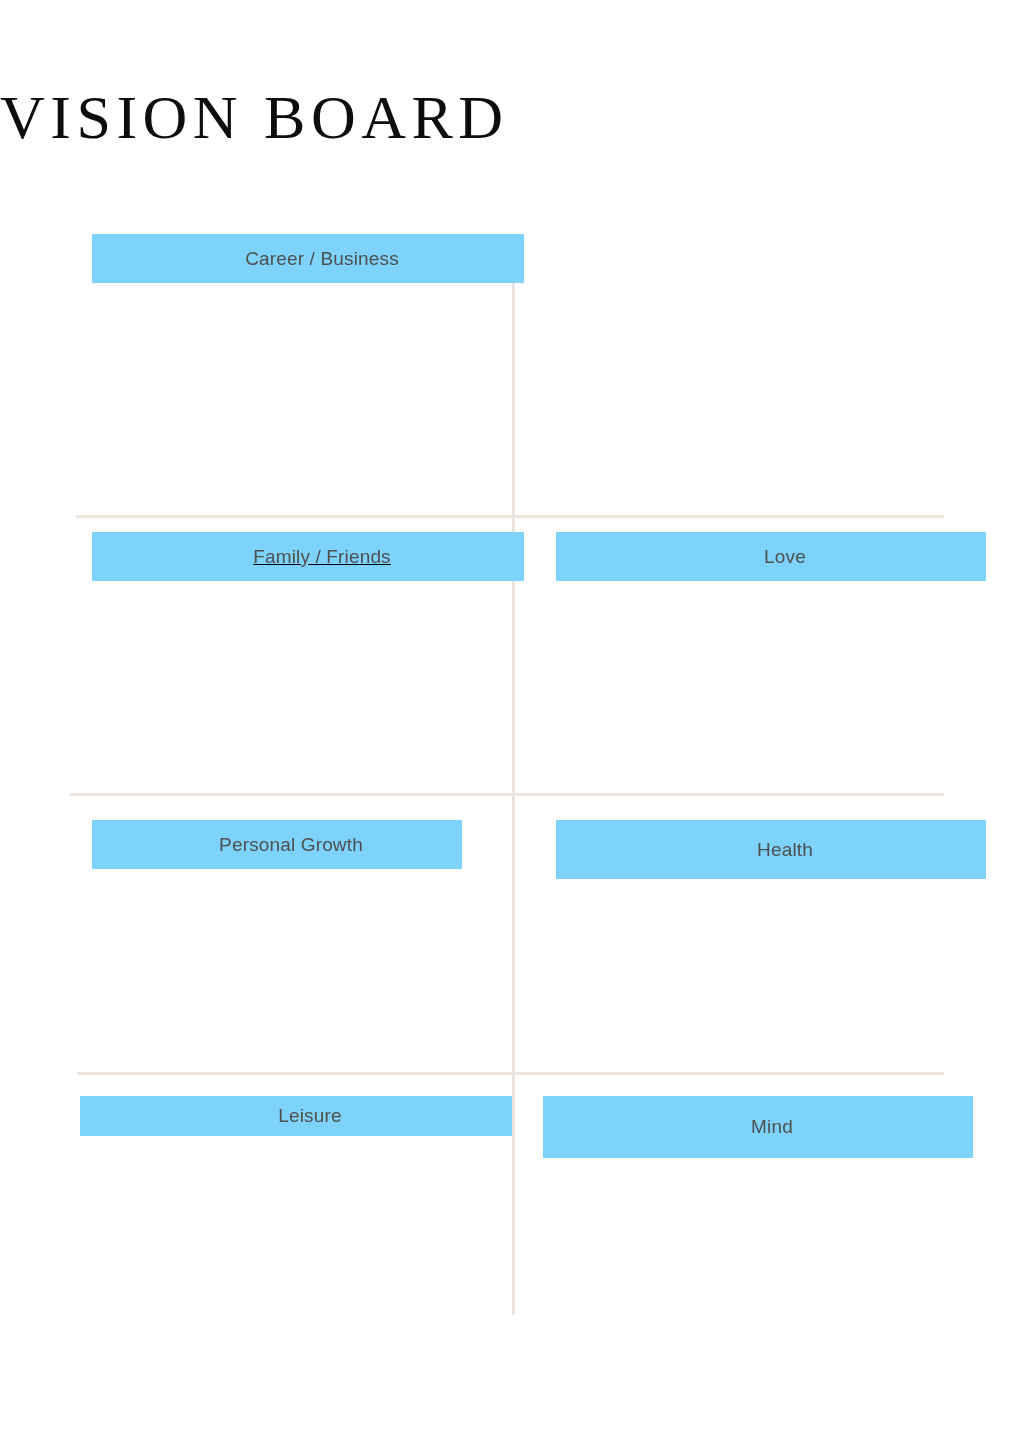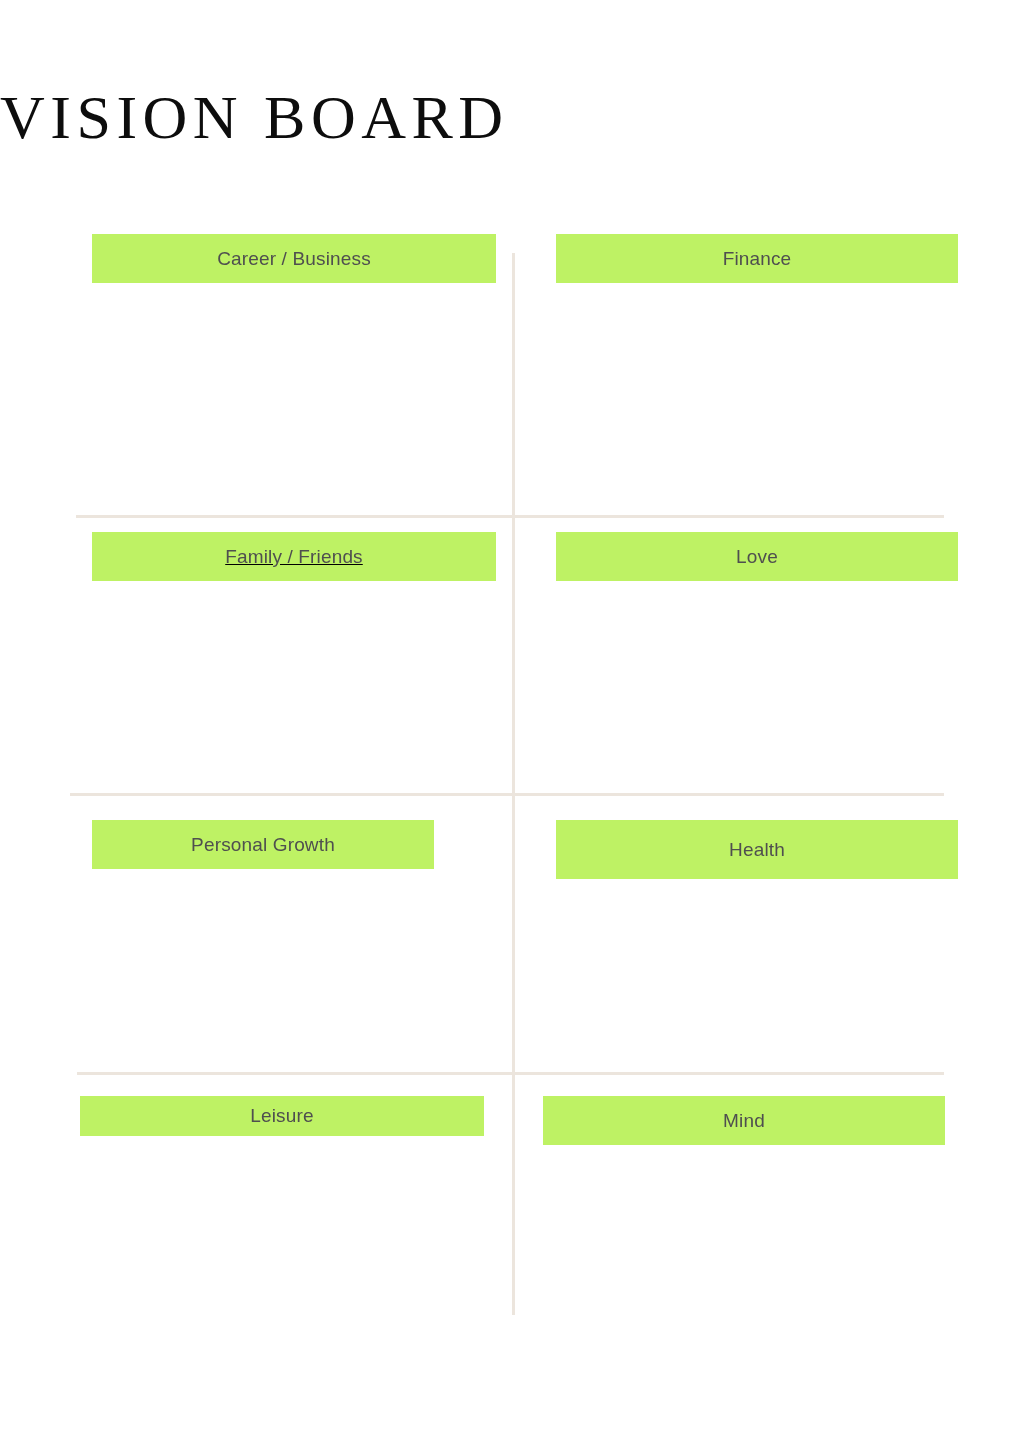--- a/index.html
+++ b/index.html
@@ -48,42 +48,43 @@
     left: 512px;
     top: 253px;
     width: 3px;
     height: 1062px;
     background: #ece5dd;
   }
 
   
   .label-box {
     position: absolute;
-    background: #bef264;
+    background: #7dd3fc;
     display: flex;
     align-items: center;
     justify-content: center;
+    padding-left: 28px;
   }
   .label-box span {
     font-family: "Liberation Sans", sans-serif;
     font-size: 19px;
     color: #4f4f4f;
     letter-spacing: 0.15px;
     white-space: nowrap;
   }
 
   
   .r1.left  { left: 92px;  top: 234px;  width: 404px; height: 49px; }
   .r1.right { left: 556px; top: 234px;  width: 402px; height: 49px; }
   .r2.left  { left: 92px;  top: 532px;  width: 404px; height: 49px; text-decoration: underline; }
   .r2.right { left: 556px; top: 532px;  width: 402px; height: 49px; }
   .r3.left  { left: 92px;  top: 820px;  width: 342px; height: 49px; }
   .r3.right { left: 556px; top: 820px;  width: 402px; height: 59px; }
   .r4.left  { left: 80px;  top: 1096px; width: 404px; height: 40px; }
-  .r4.right { left: 543px; top: 1096px; width: 402px; height: 49px; }
+  .r4.right { left: 543px; top: 1096px; width: 402px; height: 62px; }
 
   
   .write-area {
     position: absolute;
     background: transparent;
   }
   .wa.r1.left  { left: 92px;  top: 283px;  width: 404px; height: 230px; }
   .wa.r1.right { left: 556px; top: 283px;  width: 402px; height: 230px; }
   .wa.r2.left  { left: 92px;  top: 581px;  width: 404px; height: 210px; }
   .wa.r2.right { left: 556px; top: 581px;  width: 402px; height: 210px; }
@@ -102,23 +103,20 @@
   <div class="divider-h d1"></div>
   <div class="divider-h d2"></div>
   <div class="divider-h d3"></div>
   <div class="divider-v"></div>
 
   <div class="label-box r1 left">
     <span>Career / Business</span>
   </div>
   <div class="write-area wa r1 left"></div>
 
-  <div class="label-box r1 right">
-    <span>Finance</span>
-  </div>
   <div class="write-area wa r1 right"></div>
 
   <div class="label-box r2 left">
     <span>Family / Friends</span>
   </div>
   <div class="write-area wa r2 left"></div>
 
   <div class="label-box r2 right">
     <span>Love</span>
   </div>

